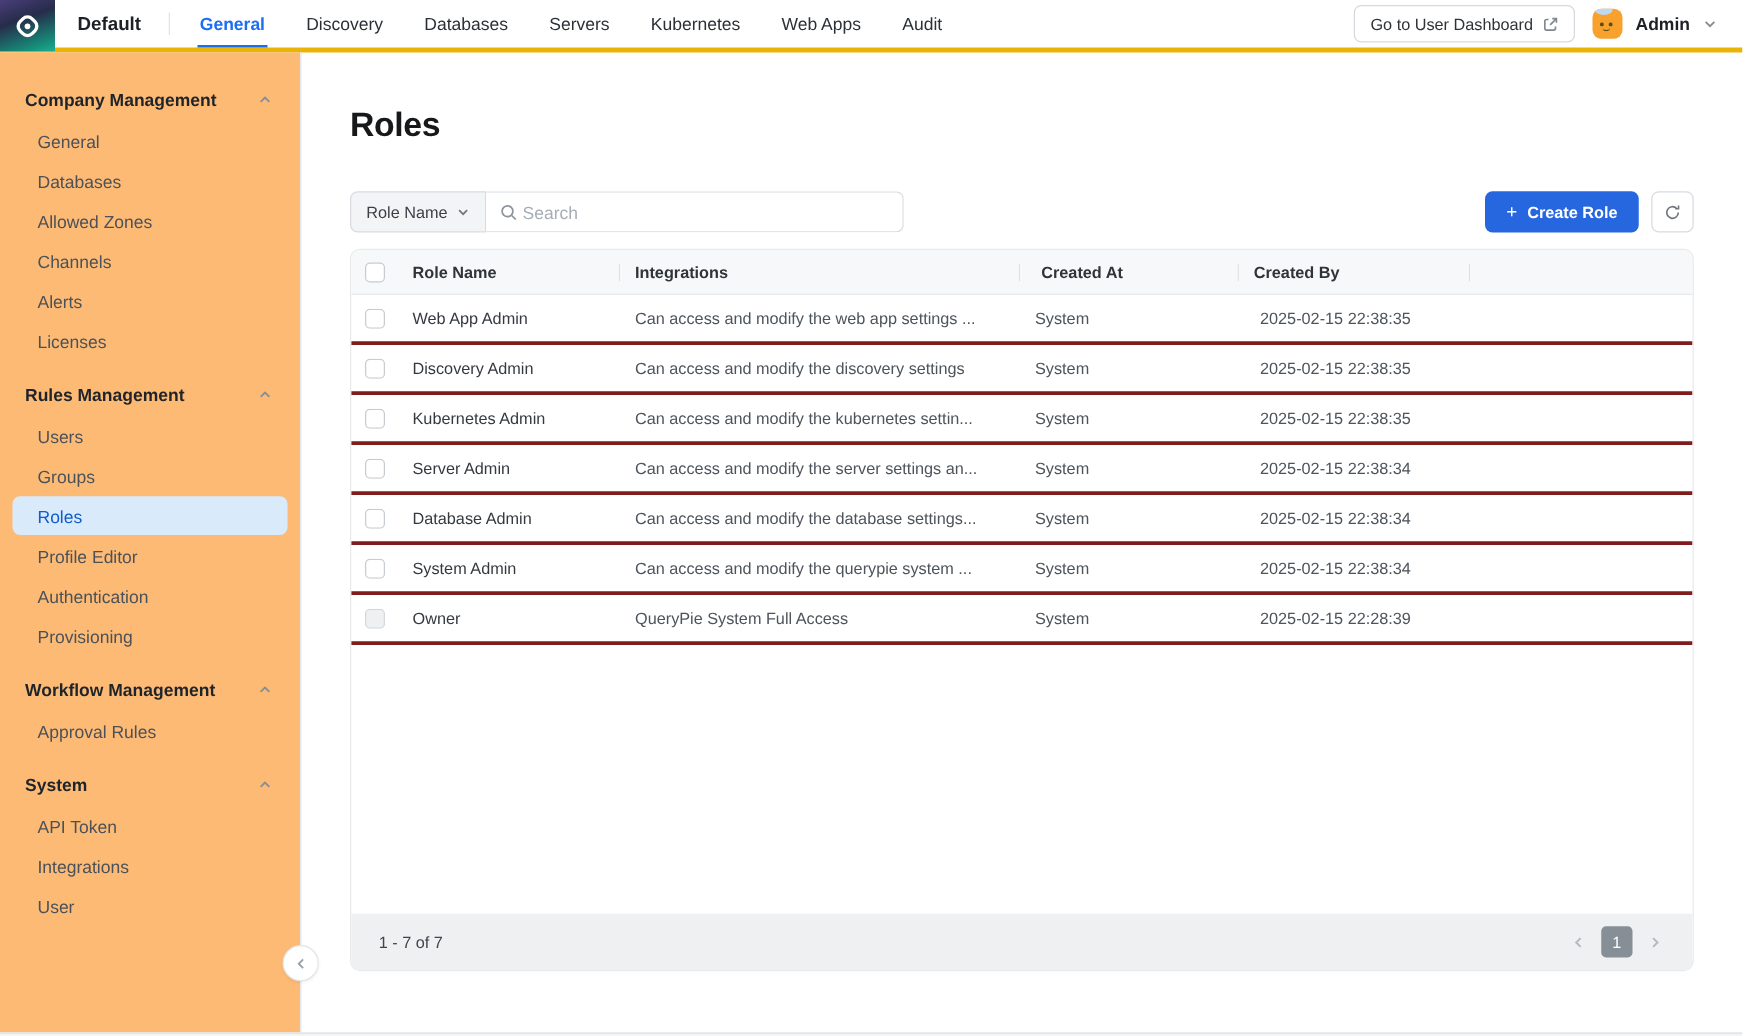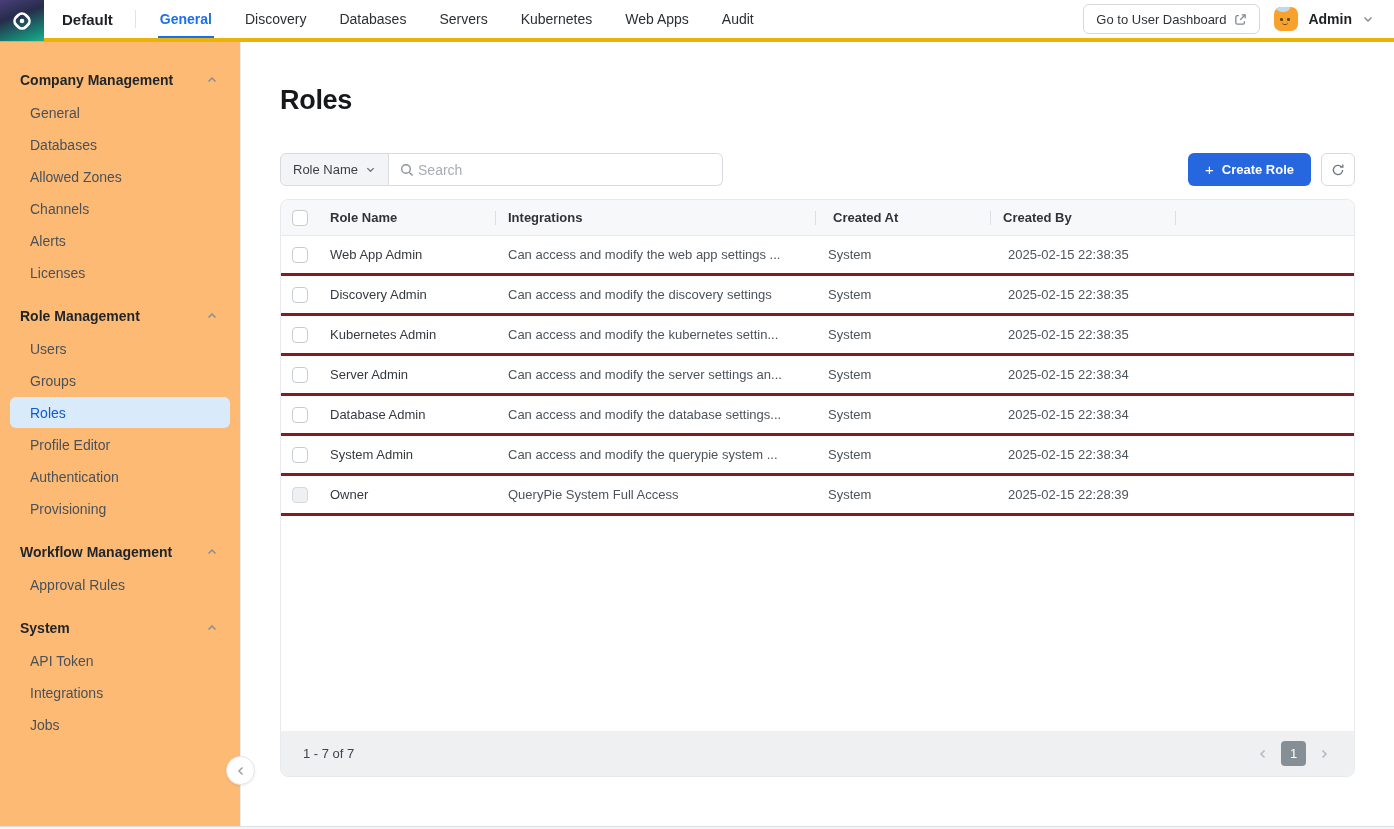--- a/index.html
+++ b/index.html
@@ -139,21 +139,21 @@
       <div class="side-item">General</div>
       <div class="side-item">Databases</div>
       <div class="side-item">Allowed Zones</div>
       <div class="side-item">Channels</div>
       <div class="side-item">Alerts</div>
       <div class="side-item">Licenses</div>
     </div>
 
     <div class="side-section">
       <div class="side-title">
-        <span>Role Management</span>
+        <span>Rules Management</span>
         <svg width="12" height="12" viewBox="0 0 12 12" fill="none" stroke="currentColor" stroke-width="1.5">
             <path d="M2.5 7.5 6 4l3.5 3.5"></path>
           </svg>
       </div>
       <div class="side-item">Users</div>
       <div class="side-item">Groups</div>
       <div class="side-item active">Roles</div>
       <div class="side-item">Profile Editor</div>
       <div class="side-item">Authentication</div>
       <div class="side-item">Provisioning</div>
@@ -171,21 +171,21 @@
 
     <div class="side-section">
       <div class="side-title">
         <span>System</span>
         <svg width="12" height="12" viewBox="0 0 12 12" fill="none" stroke="currentColor" stroke-width="1.5">
             <path d="M2.5 7.5 6 4l3.5 3.5"></path>
           </svg>
       </div>
       <div class="side-item">API Token</div>
       <div class="side-item">Integrations</div>
-      <div class="side-item">Jobs</div>
+      <div class="side-item">User</div>
     </div>
 
     <div class="collapse-btn">
       <svg width="12" height="12" viewBox="0 0 12 12" fill="none" stroke="currentColor" stroke-width="1.5">
           <path d="M7.5 2.5 4 6l3.5 3.5"></path>
         </svg>
     </div>
   </aside>
 
   <main class="main">

